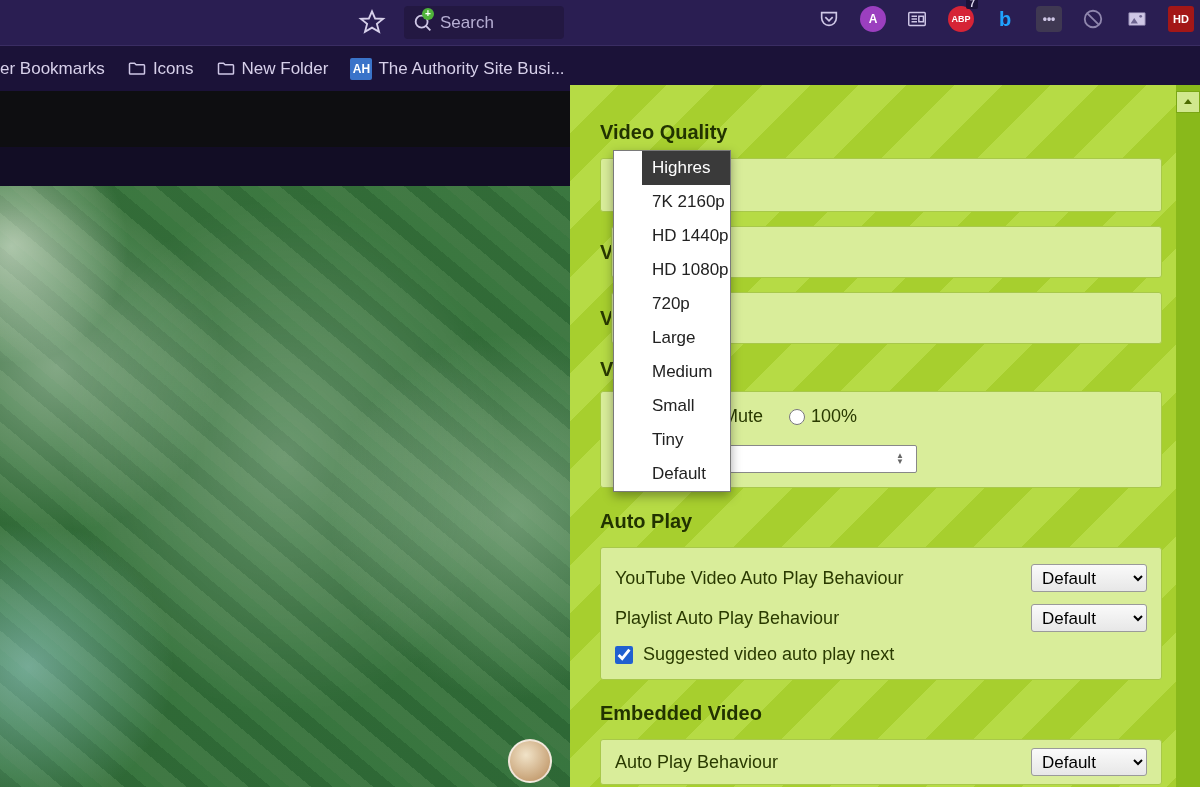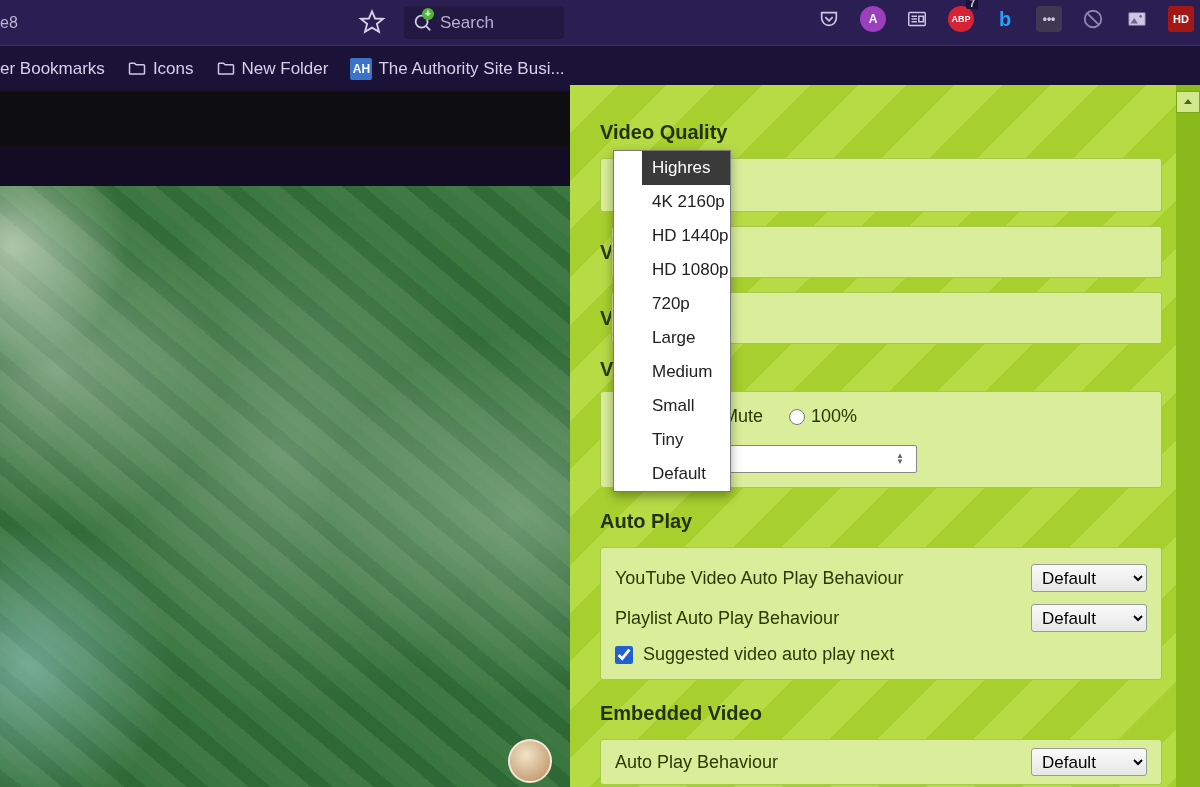--- a/index.html
+++ b/index.html
@@ -126,21 +126,20 @@
     width: 220px; height: 28px; border: 1px solid #888; background: #fff;
     display: flex; align-items: center; padding: 0 6px; justify-content: space-between;
     border-radius: 2px; font-size: 16px;
   }
   .spin { width: 14px; display:flex; flex-direction:column; line-height:6px; color:#666; font-size:8px;}
 </style>
 </head>
 <body>
 
 <div class="top-chrome">
-  <div class="addr-frag">e8</div>
   <div class="star-icon">
     <svg width="28" height="28" viewBox="0 0 24 24" fill="none" stroke="#d7d0ea" stroke-width="1.6">
         <polygon points="12 2.8 14.7 9 21.5 9.3 16.2 13.6 18 20.4 12 16.8 6 20.4 7.8 13.6 2.5 9.3 9.3 9"></polygon>
       </svg>
   </div>
   <div class="search-box">
     <span class="search-glass">
       <svg width="22" height="22" viewBox="0 0 24 24" fill="none" stroke="#cfc7e6" stroke-width="2">
           <circle cx="10.5" cy="10.5" r="6.5"></circle>
           <line x1="20" y1="20" x2="15.2" y2="15.2"></line>
@@ -299,21 +298,21 @@
       <div class="autoplay-row">
         <span>Auto Play Behaviour</span>
         <select class="native"><option>Default</option></select>
       </div>
     </div>
   </div>
 </div>
 
 <div class="dropdown">
   <div class="opt hover">Highres</div>
-  <div class="opt">4K 2160p</div>
+  <div class="opt">7K 2160p</div>
   <div class="opt">HD 1440p</div>
   <div class="opt">HD 1080p</div>
   <div class="opt">720p</div>
   <div class="opt">Large</div>
   <div class="opt">Medium</div>
   <div class="opt">Small</div>
   <div class="opt">Tiny</div>
   <div class="opt">Default</div>
 </div>
 

